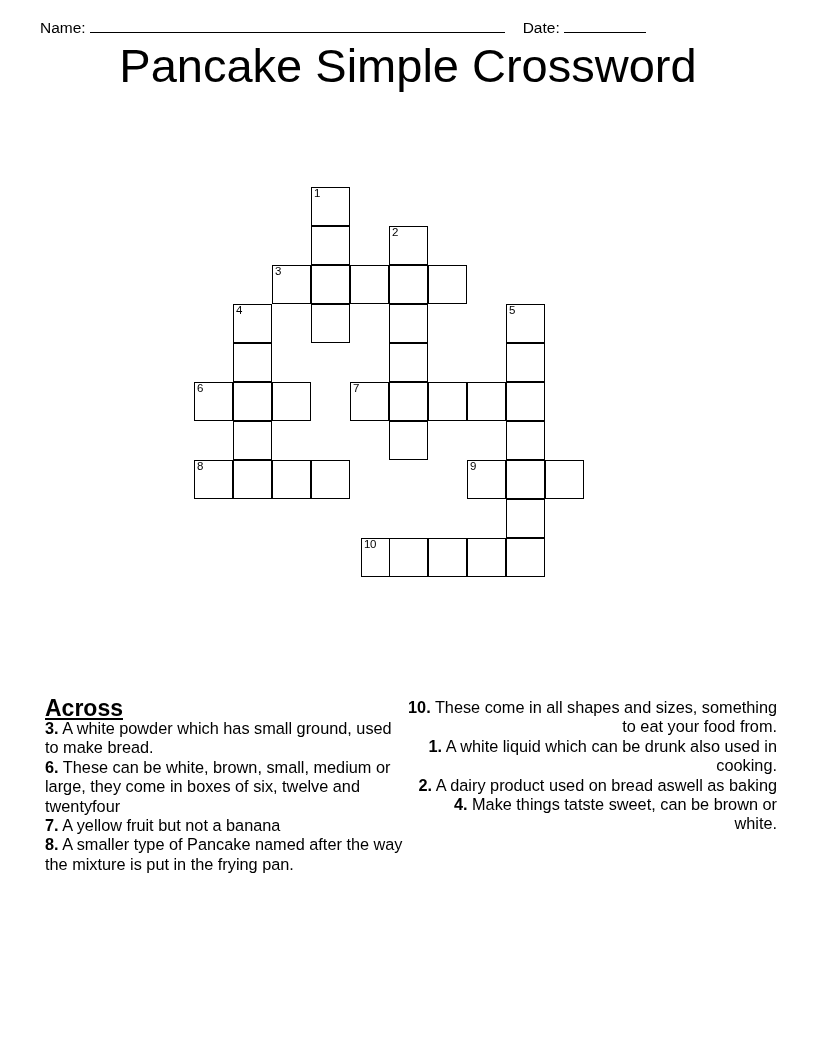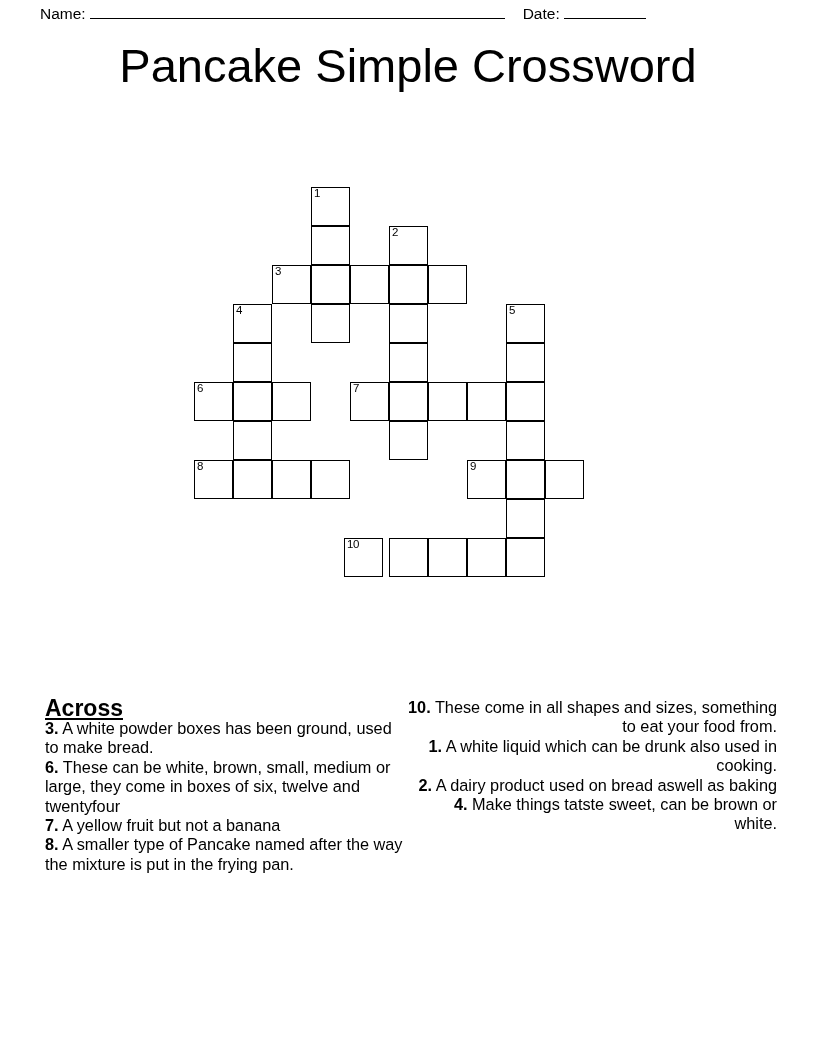--- a/index.html
+++ b/index.html
@@ -11,21 +11,21 @@
     font-family: "Liberation Sans", sans-serif;
     color: #000000;
     position: relative;
     overflow: hidden;
   }
 
   
   .name-date-row {
     position: absolute;
     left: 40px;
-    top: 5px;
+    top: 19px;
     width: 736px;
     height: 24px;
     display: flex;
     align-items: baseline;
     font-size: 15.5px;
     white-space: nowrap;
   }
   .nd-label { flex: 0 0 auto; }
   .nd-rule-long {
     flex: 0 0 415px;
@@ -177,33 +177,33 @@
     </div>
     <div class="xw-cell" style="left: 233px; top: 460px;"></div>
     <div class="xw-cell" style="left: 272px; top: 460px;"></div>
     <div class="xw-cell" style="left: 311px; top: 460px;"></div>
     <div class="xw-cell" style="left: 467px; top: 460px;">
       <span class="xw-num">9</span>
     </div>
     <div class="xw-cell" style="left: 506px; top: 460px;"></div>
     <div class="xw-cell" style="left: 545px; top: 460px;"></div>
     <div class="xw-cell" style="left: 506px; top: 499px;"></div>
-    <div class="xw-cell" style="left: 344px; top: 538px;">
+    <div class="xw-cell" style="left: 361px; top: 538px;">
       <span class="xw-num">10</span>
     </div>
     <div class="xw-cell" style="left: 389px; top: 538px;"></div>
     <div class="xw-cell" style="left: 428px; top: 538px;"></div>
     <div class="xw-cell" style="left: 467px; top: 538px;"></div>
     <div class="xw-cell" style="left: 506px; top: 538px;"></div>
   </div>
 
 <div class="clues">
   <div class="clue-col left" id="clue-col-left">
       <div class="clue-heading">Across</div>
-      <div class="clue-item"><span class="clue-num">3.</span><span class="clue-text"> A white powder boxes has been ground, used to make bread.</span></div>
+      <div class="clue-item"><span class="clue-num">3.</span><span class="clue-text"> A white powder which has small ground, used to make bread.</span></div>
       <div class="clue-item"><span class="clue-num">6.</span><span class="clue-text"> These can be white, brown, small, medium or large, they come in boxes of six, twelve and twentyfour</span></div>
       <div class="clue-item"><span class="clue-num">7.</span><span class="clue-text"> A yellow fruit but not a banana</span></div>
       <div class="clue-item"><span class="clue-num">8.</span><span class="clue-text"> A smaller type of Pancake named after the way the mixture is put in the frying pan.</span></div>
     </div>
   <div class="clue-col right" id="clue-col-right">
       <div class="clue-item"><span class="clue-num">10.</span><span class="clue-text"> These come in all shapes and sizes, something to eat your food from.</span></div>
       <div class="clue-item"><span class="clue-num">1.</span><span class="clue-text"> A white liquid which can be drunk also used in cooking.</span></div>
       <div class="clue-item"><span class="clue-num">2.</span><span class="clue-text"> A dairy product used on bread aswell as baking</span></div>
       <div class="clue-item"><span class="clue-num">4.</span><span class="clue-text"> Make things tatste sweet, can be brown or white.</span></div>
     </div>

